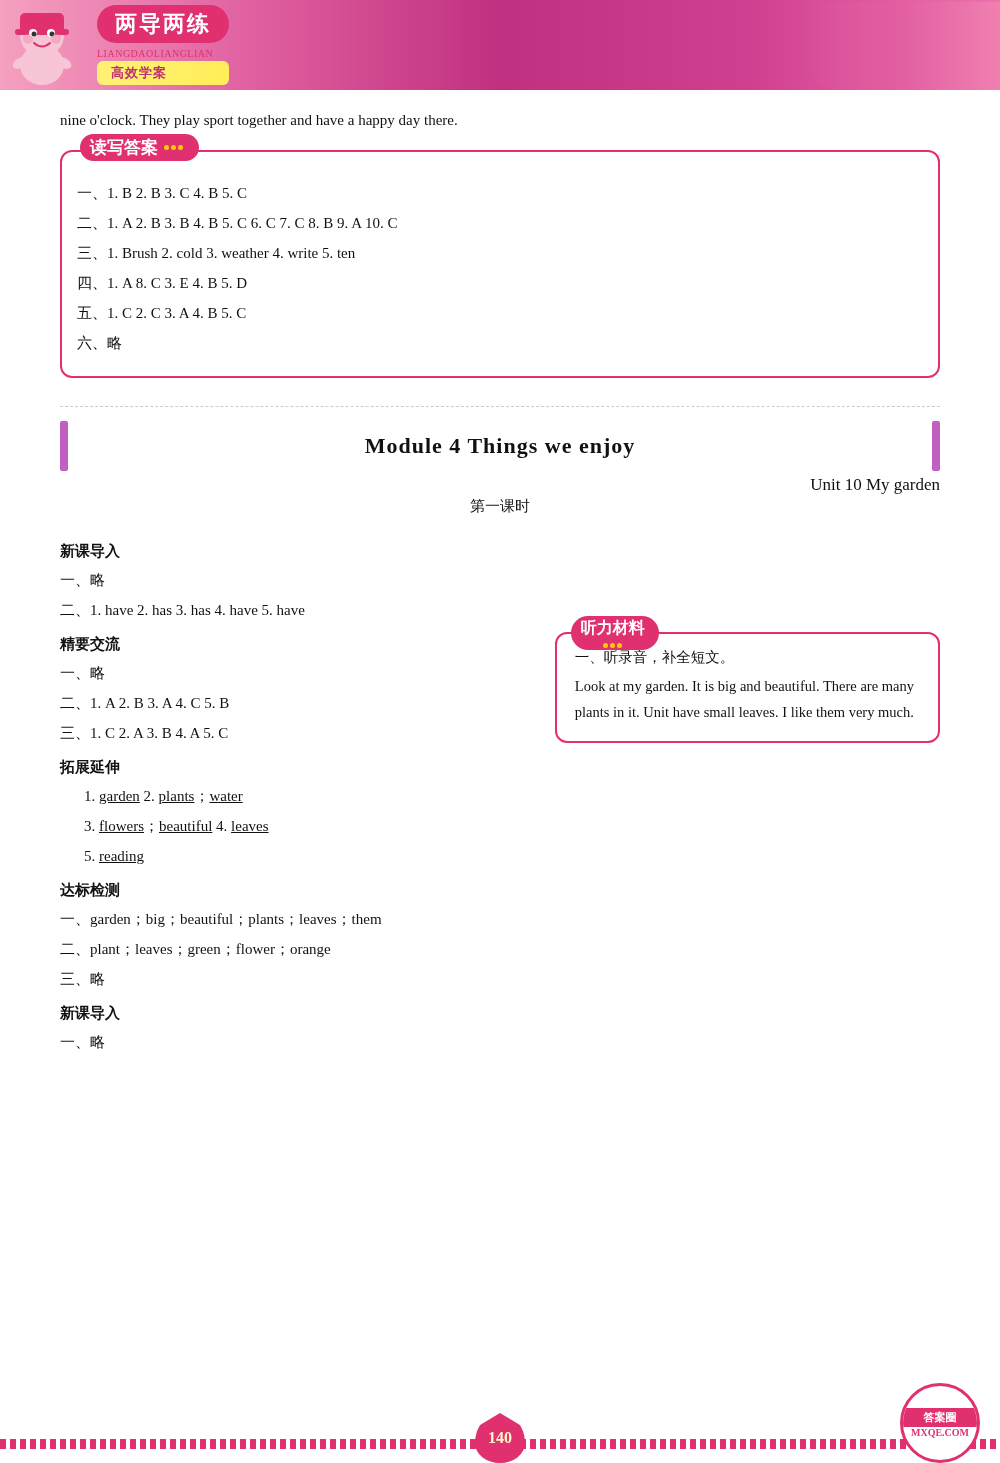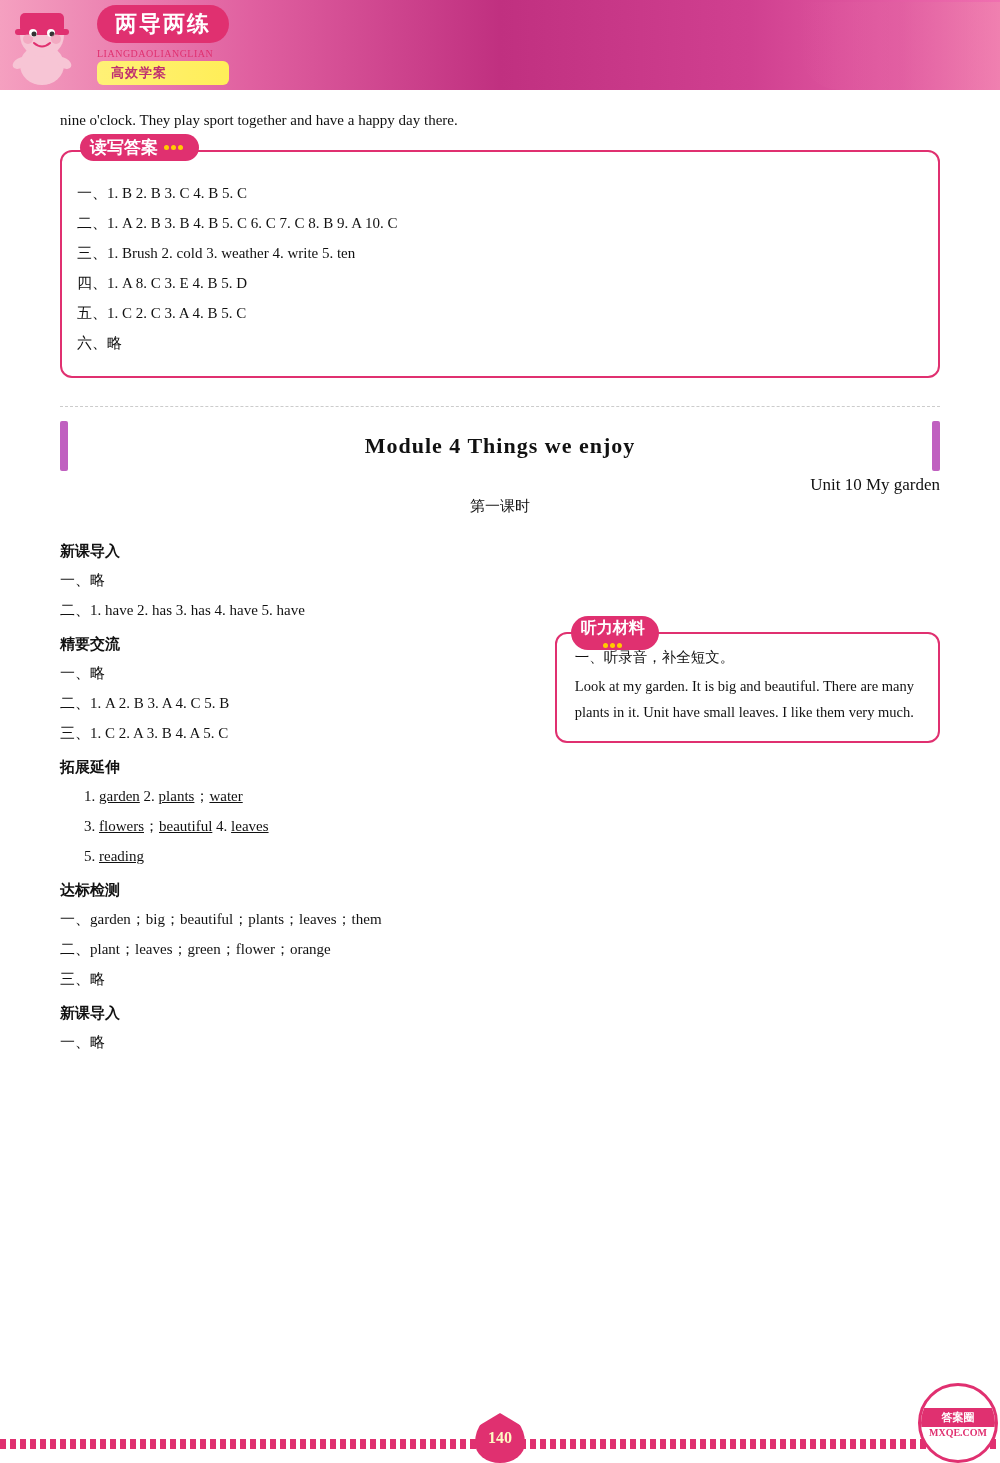--- a/index.html
+++ b/index.html
@@ -264,21 +264,21 @@
       font-weight: bold;
       position: absolute;
       bottom: 0;
       left: 50%;
       transform: translateX(-50%);
       z-index: 10;
     }
     .footer-watermark {
       position: absolute;
       bottom: 0;
-      right: 2px;
+      right: 20px;
       display: flex;
       align-items: center;
       gap: 8px;
     }
     .watermark-circle {
       width: 80px;
       height: 80px;
       border-radius: 50%;
       border: 3px solid #e03070;
       display: flex;

